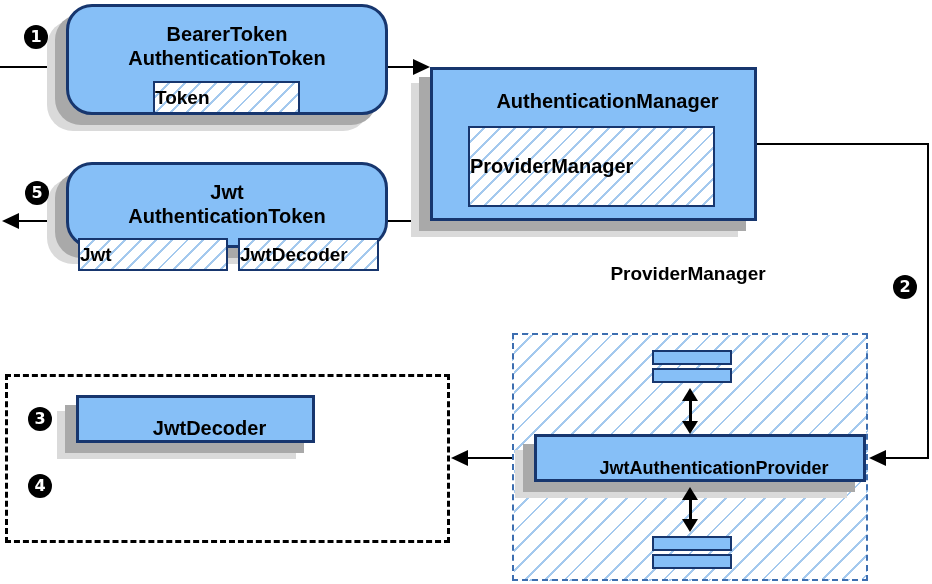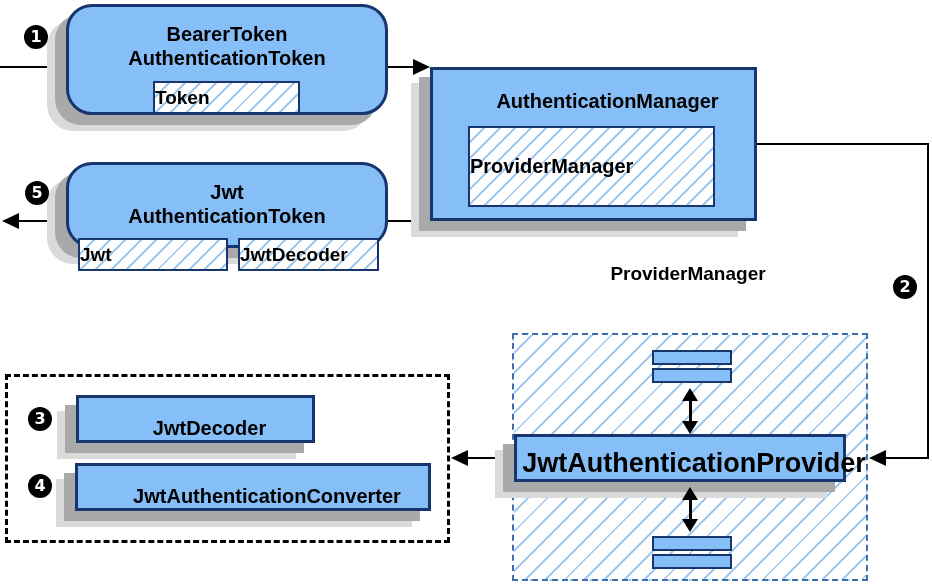--- a/index.html
+++ b/index.html
@@ -128,42 +128,39 @@
     </div>
   </div>
 
   <div class="group-title">
     <div>ProviderManager</div>
   </div>
 
   <div class="providers-box">
     <div class="bar" style="left:138px;top:15px;"></div>
     <div class="bar" style="left:138px;top:33px;"></div>
-    <div class="flatnode" style="left:0;top:99px;width:332px;height:48px;font-size:27px;">
+    <div class="flatnode" style="left:20px;top:99px;width:332px;height:48px;font-size:18px;">
       <span>JwtAuthenticationProvider</span>
     </div>
     <div class="bar" style="left:138px;top:201px;"></div>
     <div class="bar" style="left:138px;top:219px;"></div>
   </div>
 
   <div class="head head-up" style="left:682px;top:388px;"></div>
   <div class="vline3" style="left:689px;top:399px;height:25px;"></div>
   <div class="head head-down" style="left:682px;top:421px;"></div>
 
   <div class="head head-up" style="left:682px;top:487px;"></div>
   <div class="vline3" style="left:689px;top:498px;height:24px;"></div>
   <div class="head head-down" style="left:682px;top:519px;"></div>
 
   <div class="decoder-group-box">
     <div class="flatnode" style="left:68px;top:18px;width:239px;height:48px;">
       <span>JwtDecoder</span>
     </div>
-    <div class="flatnode" style="left:67px;top:86px;width:356px;height:48px;">
-      <span>JwtAuthenticationConverter</span>
-    </div>
   </div>
 
   <div class="badge" style="left:24px;top:25px;">1</div>
   <div class="badge" style="left:893px;top:275px;">2</div>
   <div class="badge" style="left:28px;top:407px;">3</div>
   <div class="badge" style="left:28px;top:474px;">4</div>
   <div class="badge" style="left:25px;top:181px;">5</div>
 
 </div>
 

